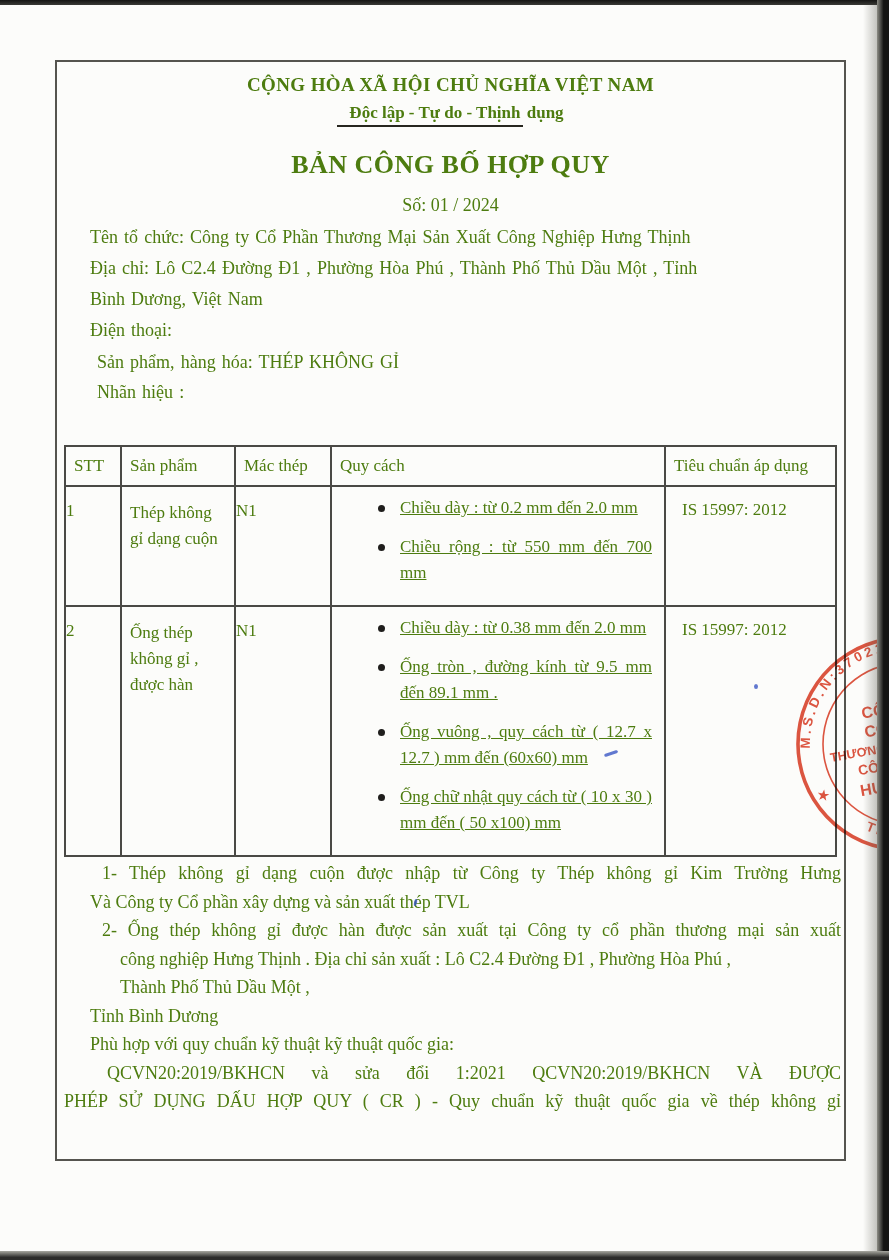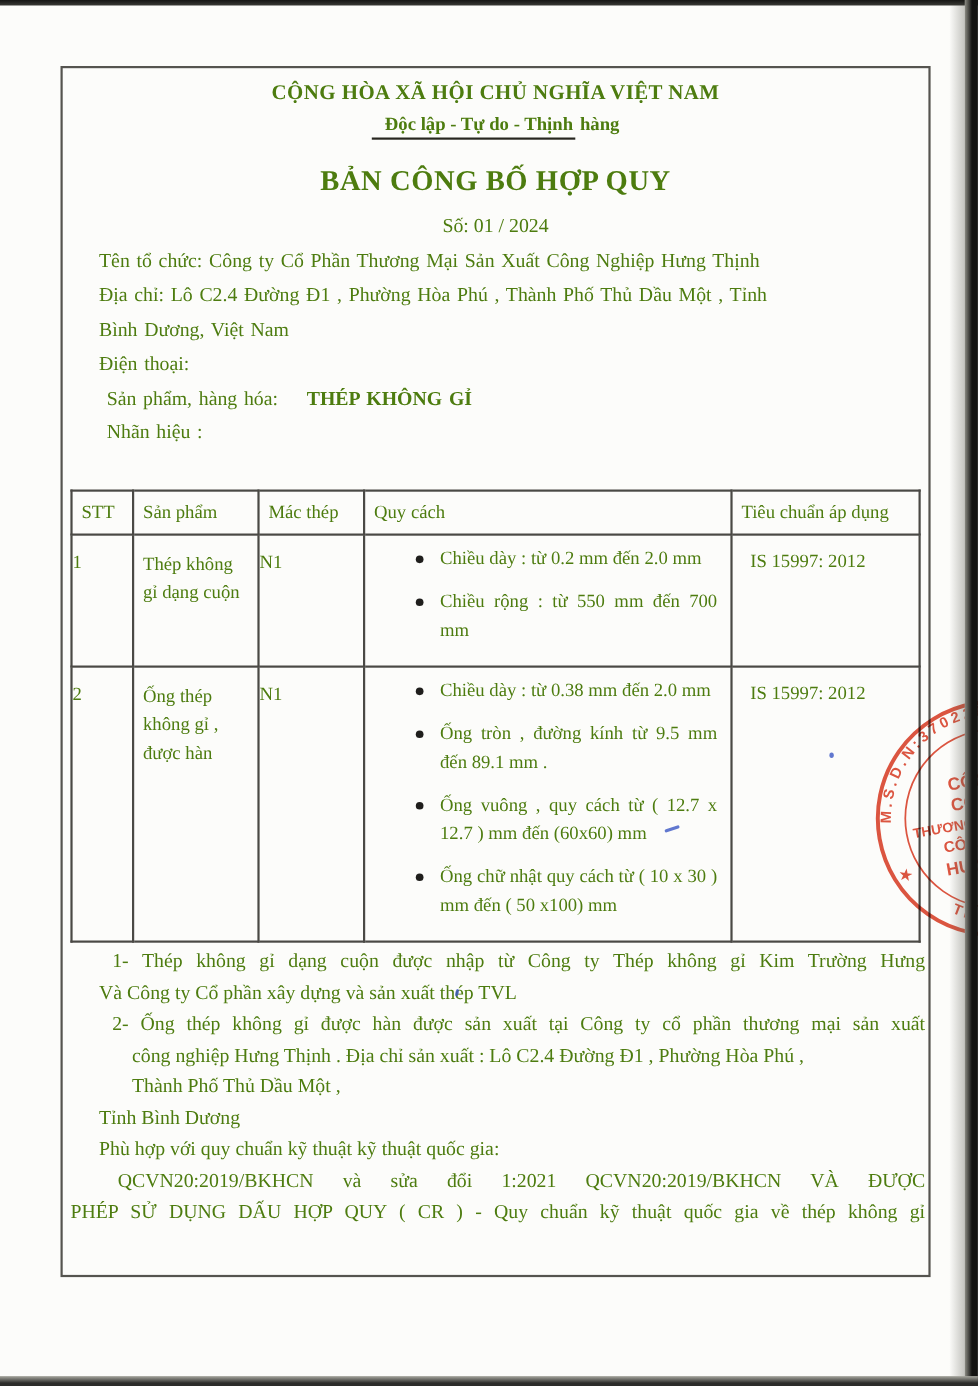--- a/index.html
+++ b/index.html
@@ -38,21 +38,21 @@
   .doc-number { top: 133px; font-size: 18px; }
 
   .info-line { position: absolute; font-size: 18px; word-spacing: 1.6px; white-space: nowrap; }
   .i1 { left: 33px; top: 165px; }
   .i2 { left: 33px; top: 196px; }
   .i3 { left: 33px; top: 227px; }
   .i4 { left: 33px; top: 258px; }
   .i5 { left: 40px; top: 290px; }
   .i6 { left: 40px; top: 320px; }
   .i7 { left: 40px; top: 350px; }
-  .bold { font-weight: bold; margin-left: 20px; }
+  .bold { font-weight: normal; }
 
   table.spec {
     position: absolute; left: 7px; top: 383px;
     width: 771px;
     border-collapse: collapse;
     font-size: 17px;
     table-layout: fixed;
   }
   table.spec th, table.spec td {
     border: 2px solid #4a4945;
@@ -63,21 +63,21 @@
   table.spec th { height: 40px; vertical-align: middle; padding: 2px 8px; }
   col.c-stt   { width: 56px; }
   col.c-prod  { width: 114px; }
   col.c-grade { width: 96px; }
   col.c-spec  { width: 334px; }
   col.c-std   { width: 171px; }
   th.h-stt { text-align: center; }
   td.stt   { text-align: center; padding-top: 14px; }
   td.prod  { padding: 13px 6px 6px 8px; text-align: justify; line-height: 26px; }
   td.grade { text-align: center; padding-top: 14px; }
-  td.specs { padding: 8px 12px 6px 0; }
+  td.specs { padding: 8px 12px 6px 0; text-decoration: underline; }
   td.std   { padding: 13px 6px 6px 16px; }
   tr.r1 td { height: 100px; }
   tr.r2 td { height: 233px; }
   ul.bullets { list-style: none; margin: 0; padding: 0 0 0 44px; }
   ul.bullets li {
     position: relative; padding-left: 24px; margin-bottom: 13px;
     text-align: justify; line-height: 26px;
   }
   ul.bullets li::before {
     content: ""; position: absolute; left: 2px; top: 10px;
@@ -109,21 +109,21 @@
   .pm3 { left: 414px; top: 899px; width: 3px; height: 7px; transform: rotate(12deg); }
 </style>
 </head>
 <body>
 
 <div class="page">
 
   <div class="frame">
 
     <div class="center-line nat-title">CỘNG HÒA XÃ HỘI CHỦ NGHĨA VIỆT NAM</div>
-    <div class="center-line motto"><span class="motto-underlined">Độc lập - Tự do - Thịnh</span><span> hàng</span></div>
+    <div class="center-line motto"><span class="motto-underlined">Độc lập - Tự do - Thịnh</span><span> dụng</span></div>
     <div class="center-line doc-title">BẢN CÔNG BỐ HỢP QUY</div>
     <div class="center-line doc-number">Số: 01 / 2024</div>
 
     <div class="info-line i1">Tên tổ chức: Công ty Cổ Phần Thương Mại Sản Xuất Công Nghiệp Hưng Thịnh</div>
     <div class="info-line i2">Địa chỉ: Lô C2.4 Đường Đ1 , Phường Hòa Phú , Thành Phố Thủ Dầu Một , Tỉnh</div>
     <div class="info-line i3">Bình Dương, Việt Nam</div>
     <div class="info-line i4">Điện thoại:</div>
     <div class="info-line i5"><span>Sản phẩm, hàng hóa: </span><span class="bold">THÉP KHÔNG GỈ</span></div>
     <div class="info-line i6">Nhãn hiệu :</div>
 

